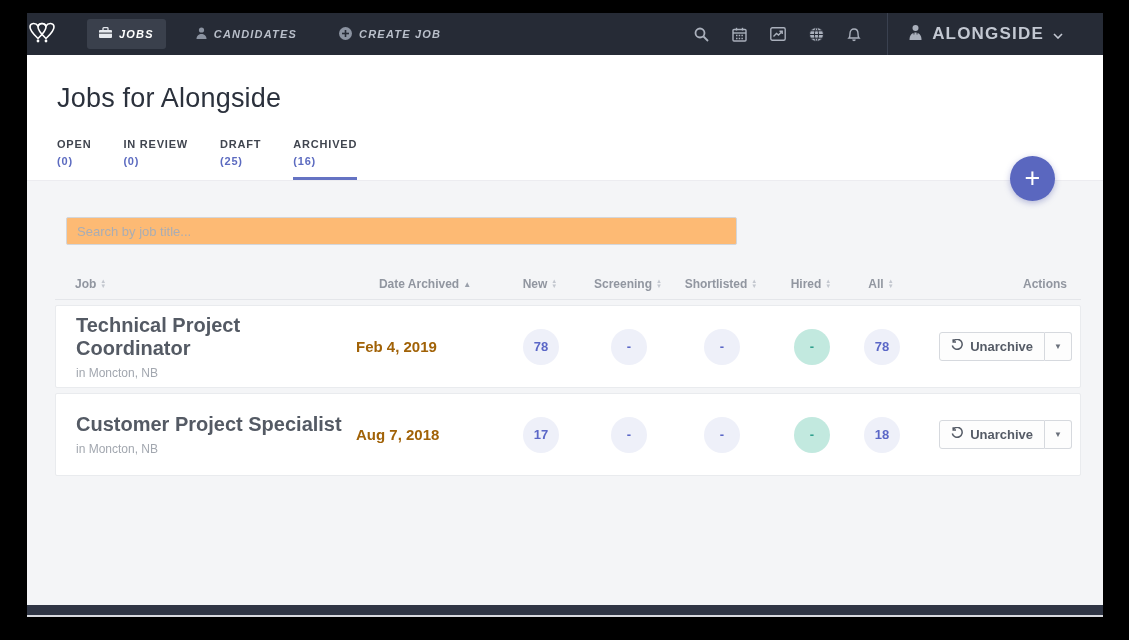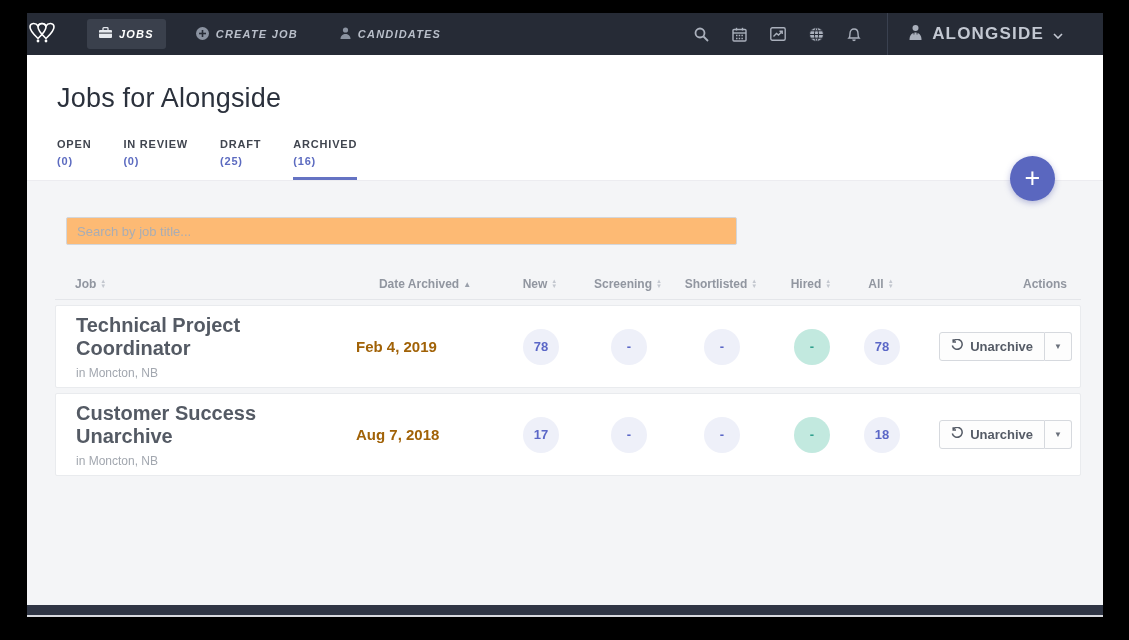--- a/index.html
+++ b/index.html
@@ -95,36 +95,36 @@
           <svg width="13" height="12" viewBox="0 0 13 12" fill="#e6e9ee">
             <rect x="0" y="3" width="13" height="8" rx="1"></rect>
             <path d="M4 3 V1.5 A0.8 0.8 0 0 1 4.8 0.7 H8.2 A0.8 0.8 0 0 1 9 1.5 V3" fill="none" stroke="#e6e9ee" stroke-width="1.3"></path>
             <rect x="0" y="5.6" width="13" height="1" fill="#262b36"></rect>
           </svg>
         </span>
         <span>JOBS</span>
       </div>
       <div class="nav-item">
         <span class="icon">
+          <svg width="11" height="12" viewBox="0 0 11 12" fill="#8b93a1">
+            <circle cx="5.5" cy="3" r="2.6"></circle>
+            <path d="M0.5 12 C0.5 8.5,3 7,5.5 7 C8 7,10.5 8.5,10.5 12 Z"></path>
+          </svg>
+        </span>
+        <span>CANDIDATES</span>
+      </div>
+      <div class="nav-item">
+        <span class="icon">
           <svg width="13" height="13" viewBox="0 0 13 13">
             <circle cx="6.5" cy="6.5" r="6.5" fill="#8b93a1"></circle>
             <rect x="5.7" y="3" width="1.6" height="7" fill="#262b36"></rect>
             <rect x="3" y="5.7" width="7" height="1.6" fill="#262b36"></rect>
           </svg>
         </span>
         <span>CREATE JOB</span>
-      </div>
-      <div class="nav-item">
-        <span class="icon">
-          <svg width="11" height="12" viewBox="0 0 11 12" fill="#8b93a1">
-            <circle cx="5.5" cy="3" r="2.6"></circle>
-            <path d="M0.5 12 C0.5 8.5,3 7,5.5 7 C8 7,10.5 8.5,10.5 12 Z"></path>
-          </svg>
-        </span>
-        <span>CANDIDATES</span>
       </div>
     </div>
 
     <div class="nav-right">
       <div class="util-icons">
         <span class="icon">
           <svg width="15" height="15" viewBox="0 0 15 15" fill="none" stroke="#aab0bc" stroke-width="1.8">
             <circle cx="6" cy="6" r="4.5"></circle>
               <line x1="9.5" y1="9.5" x2="14" y2="14"></line>
           </svg>
@@ -297,21 +297,21 @@
               </span>
               <span>Unarchive</span>
             </div>
             <div class="split-caret">▼</div>
           </div>
         </div>
       </div>
 
       <div class="tgrid trow">
         <div class="job-cell">
-          <div class="job-title">Customer Success Unarchive</div>
+          <div class="job-title">Customer Project Specialist</div>
           <div class="job-loc">in Moncton, NB</div>
         </div>
         <div class="cell-center">Aug 7, 2018</div>
         <div>
             <div class="badge">17</div>
           </div>
         <div>
             <div class="badge">-</div>
           </div>
         <div>

